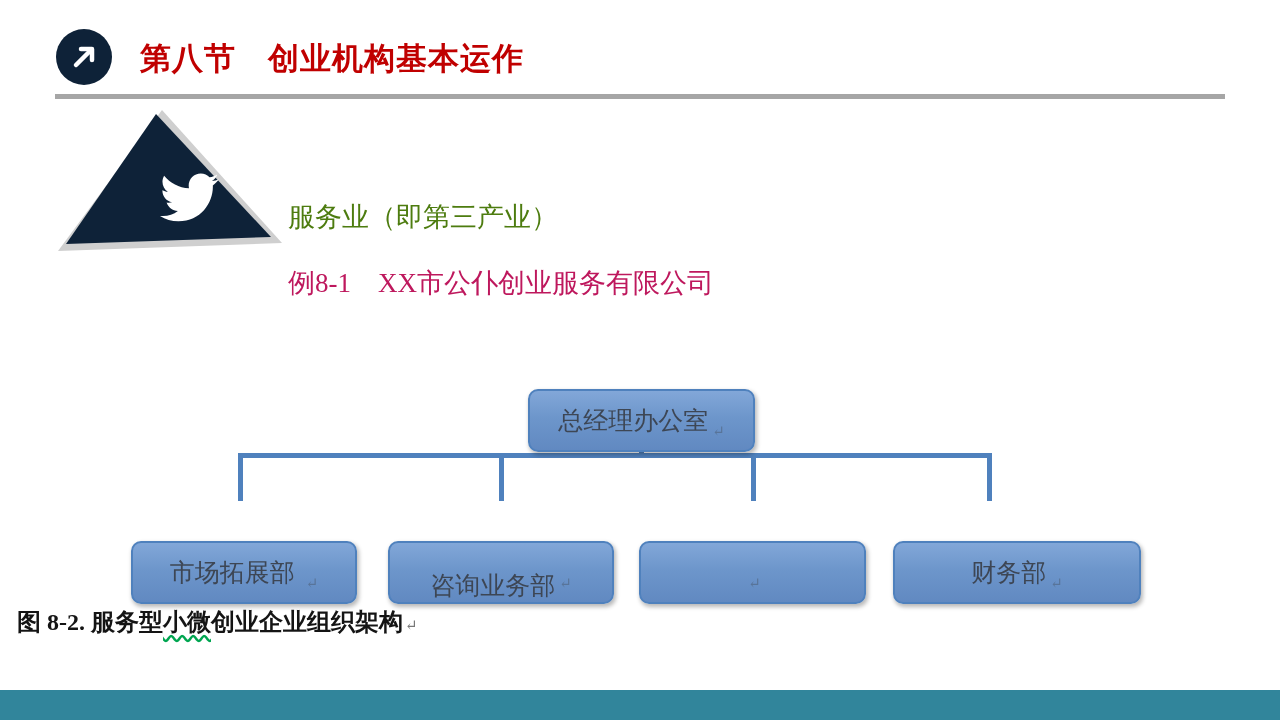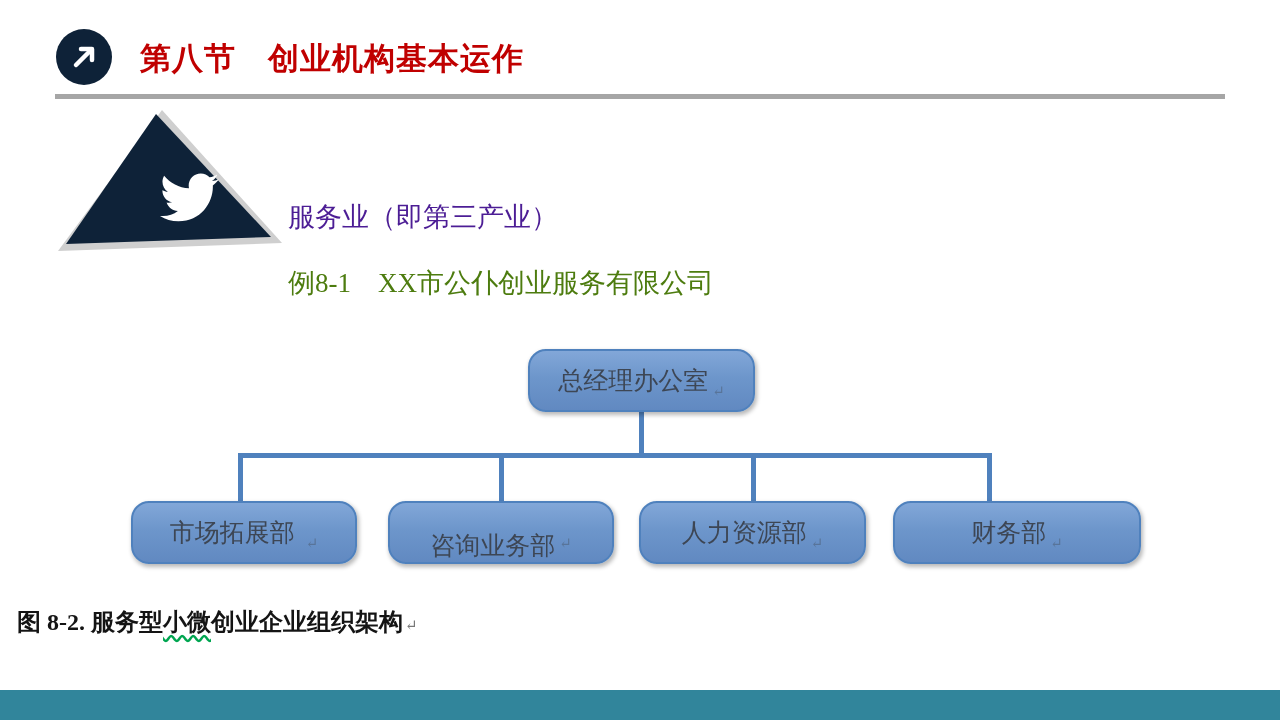--- a/index.html
+++ b/index.html
@@ -32,38 +32,39 @@
 
   
   .shape-wrap {
     position: absolute; left: 58px; top: 110px;
     width: 230px; height: 145px;
   }
 
   
   .intro-line1 {
     position: absolute; left: 288px; top: 199px;
-    font-size: 27px; color: #4c1d95; white-space: nowrap;
+    font-size: 27px; color: #4d7c0f; white-space: nowrap;
   }
   .intro-line2 {
     position: absolute; left: 288px; top: 265px;
-    font-size: 27px; color: #4d7c0f; white-space: nowrap;
+    font-size: 27px; color: #be185d; white-space: nowrap;
   }
 
   
   .org-box {
     position: absolute;
     height: 63px;
     background: linear-gradient(180deg, #82a7d8 0%, #6d96cb 45%, #6189c1 100%);
     border: 2px solid #4f81bd;
-    border-radius: 18px;
+    border-radius: 10px;
     display: flex; align-items: center; justify-content: center;
     font-size: 25px; color: #3d4654;
     box-shadow: 1.5px 2.5px 4px rgba(0,0,0,0.28);
     white-space: nowrap;
+    margin-top: 40px;
   }
   .org-box .return-mark {
     font-size: 15px; color: #4a5a6e; opacity: 0.5;
     margin-left: 4px; align-self: flex-end; padding-bottom: 10px;
   }
   #box-root   { left: 528px; top: 349px; width: 227px; }
   #box-child0 { left: 131px; top: 501px; width: 226px; gap: 7px; }
   #box-child1 { left: 388px; top: 501px; width: 226px; align-items: flex-end; }
   #box-child2 { left: 639px; top: 501px; width: 227px; }
   #box-child3 { left: 893px; top: 501px; width: 248px; }
@@ -140,21 +141,20 @@
 </div>
 <div class="org-box" id="box-child0">
   <span>市场拓展部</span>
   <span class="return-mark">↵</span>
 </div>
 <div class="org-box" id="box-child1">
   <span>咨询业务部</span>
   <span class="return-mark">↵</span>
 </div>
 <div class="org-box" id="box-child2">
-  <span>人力资源部</span>
   <span class="return-mark">↵</span>
 </div>
 <div class="org-box" id="box-child3">
   <span>财务部</span>
   <span class="return-mark">↵</span>
 </div>
 
 <div class="caption">
   <span>图 8-2. 服务型</span><span class="wavy">小微</span><span>创业企业组织架构</span><span class="return-mark">↵</span>
 </div>

